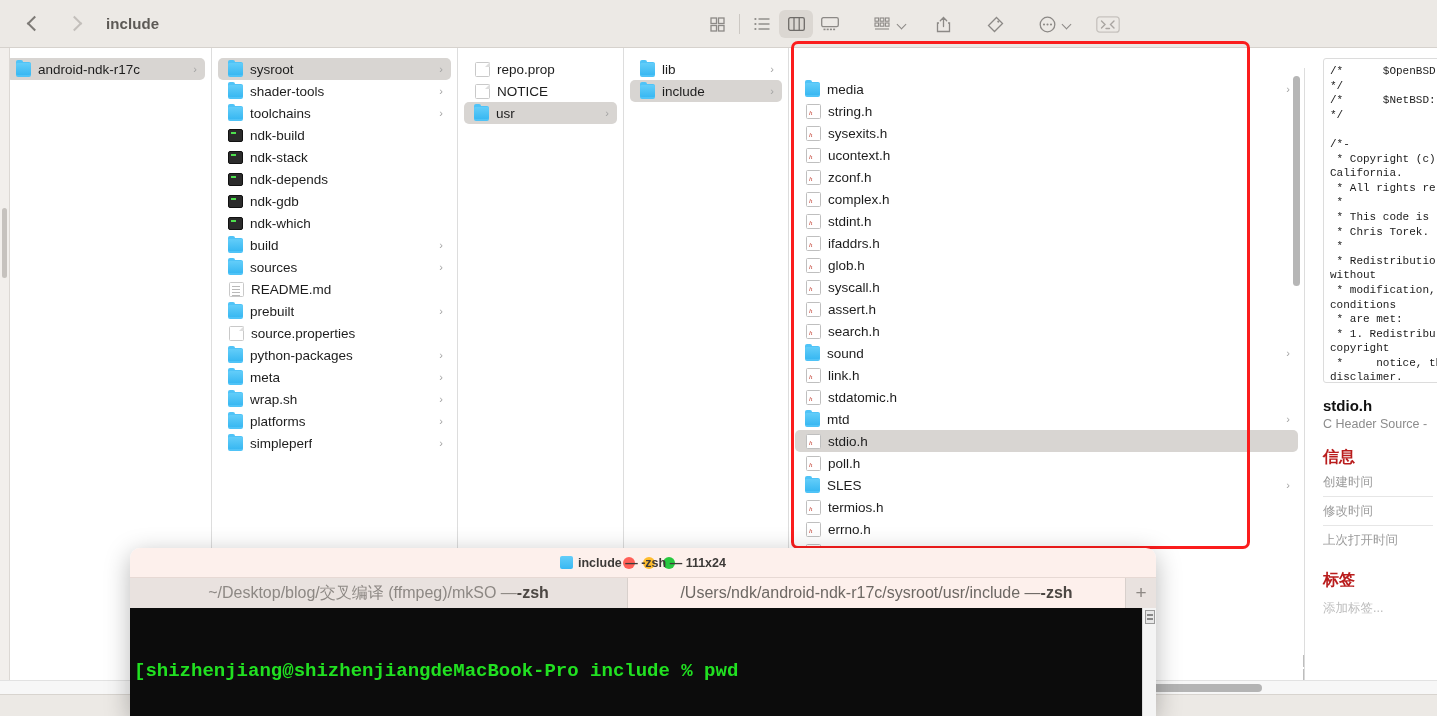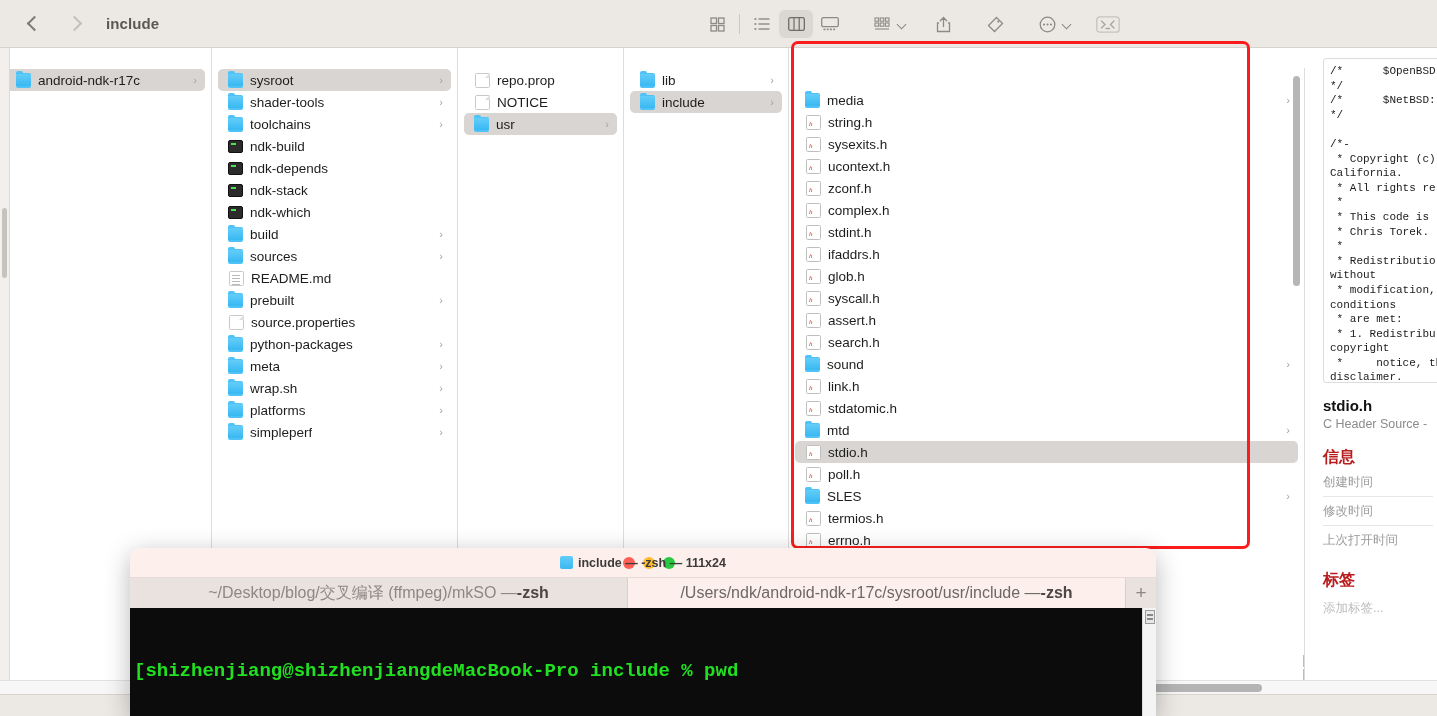--- a/index.html
+++ b/index.html
@@ -53,21 +53,21 @@
   
   .cols { position:absolute; left:0; top:48px; width:1437px; height:640px; display:flex; background:#fff; }
   .col { height:100%; border-right:1px solid #dddddd; position:relative; overflow:hidden; background:#fff; }
   .col-0 { width:212px; }
   .col-1 { width:246px; }
   .col-2 { width:166px; }
   .col-3 { width:165px; }
   .col-4 { width:516px;margin-top:20px; }
   .col-5 { flex:1; border-right:none; }
 
-  .colinner { padding-top:21px; }
+  .colinner { padding-top:10px; }
   .row {
     height:22px; display:flex; align-items:center; gap:7px;
     padding: 0 8px 0 10px; margin: 0 6px; border-radius:5px;
     font-size:13.5px; color:#1d1d1d; position:relative;
     white-space:nowrap;
   }
   .row.sel { background:#d8d5d2; }
   .row .disc { margin-left:auto; color:#a3a3a3; font-size:11px; }
   .row .nm { overflow:hidden; text-overflow:ellipsis; }
 
@@ -313,25 +313,29 @@
               <span class="ic ic-folder"></span>
               <span class="nm">toolchains</span>
               <span class="disc">›</span>
             </div>
             <div class="row">
               <span class="ic ic-exec"></span>
               <span class="nm">ndk-build</span>
             </div>
             <div class="row">
               <span class="ic ic-exec"></span>
+              <span class="nm">ndk-stack</span>
+            </div>
+            <div class="row">
+              <span class="ic ic-exec"></span>
               <span class="nm">ndk-depends</span>
             </div>
             <div class="row">
               <span class="ic ic-exec"></span>
-              <span class="nm">ndk-stack</span>
+              <span class="nm">ndk-gdb</span>
             </div>
             <div class="row">
               <span class="ic ic-exec"></span>
               <span class="nm">ndk-which</span>
             </div>
             <div class="row">
               <span class="ic ic-folder"></span>
               <span class="nm">build</span>
               <span class="disc">›</span>
             </div>

